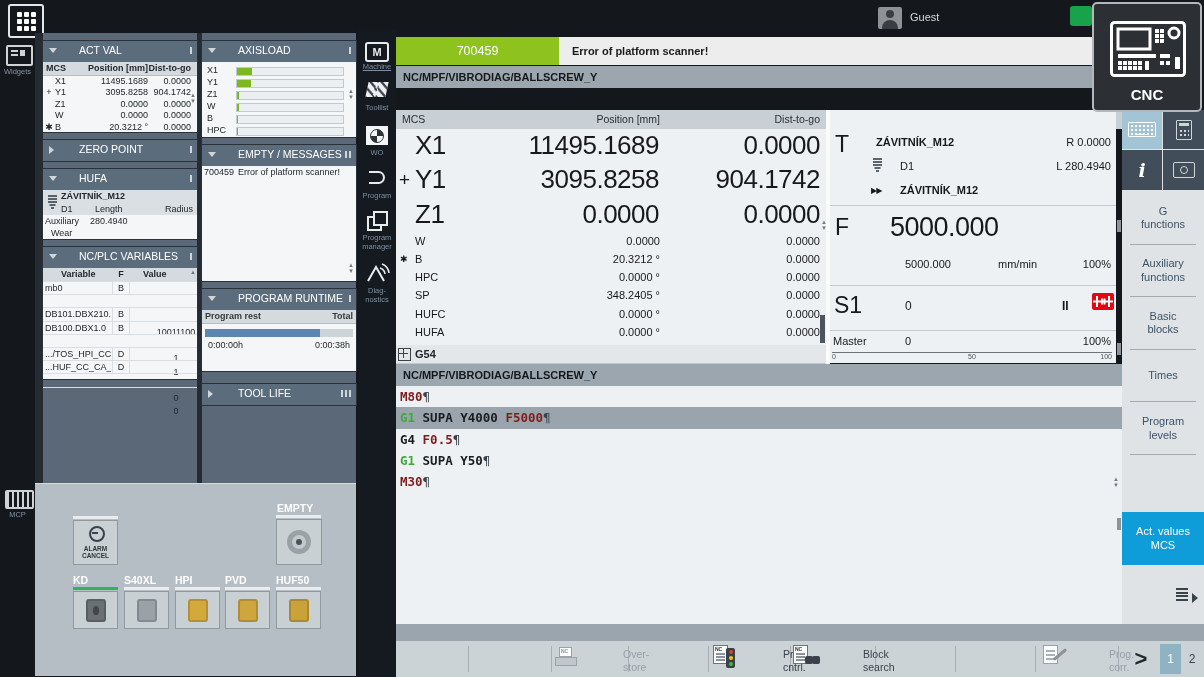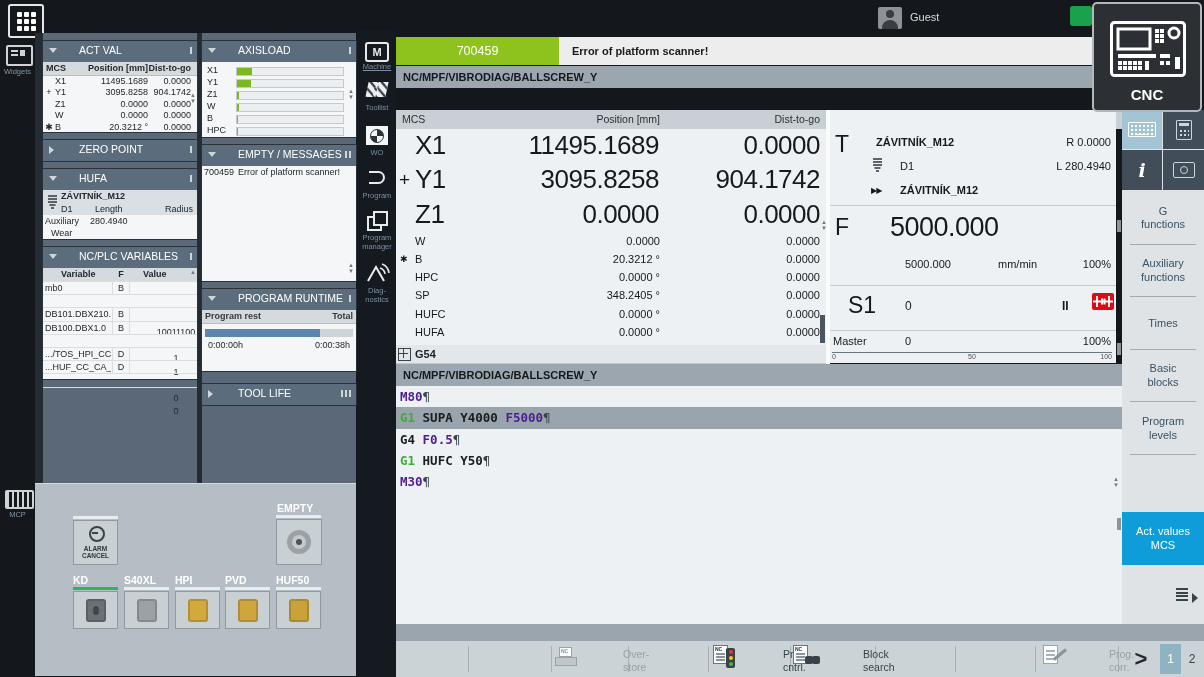--- a/index.html
+++ b/index.html
@@ -109,21 +109,21 @@
   
   #tfs{left:830px;top:110px;width:286px;height:253px;background:#eef1f3;color:#16191c;}
   .tfs-sec{position:absolute;left:0;width:100%;border-bottom:1px solid #c3cad0;box-sizing:border-box;}
   .big-letter{position:absolute;font-size:23px;color:#17191c;}
   #spindle-ic{position:absolute;left:262px;top:7px;width:22px;height:17px;background:#e30613;border-radius:2px;}
 
   
   #editor{left:396px;top:386px;width:726px;height:239px;background:#eef1f3;}
   .eline{height:21.3px;line-height:21.3px;font-family:"DejaVu Sans Mono",monospace;font-size:12.5px;font-weight:bold;padding-left:4px;}
   .eline.hl{background:#9aa4ac;}
-  .tk-blue{color:#4c1d95;} .tk-green{color:#3faa3c;} .tk-plain{color:#1a1d20;} .tk-mark{color:#39424a;font-weight:normal;}
+  .tk-blue{color:#7f1d1d;} .tk-green{color:#3faa3c;} .tk-plain{color:#1a1d20;} .tk-mark{color:#39424a;font-weight:normal;}
 
   
   #rside{left:1122px;top:110px;width:82px;height:514px;background:#dfe3e6;}
   .rcell{position:absolute;background:#414e59;display:flex;align-items:center;justify-content:center;}
   .rsk{position:relative;height:52.6px;display:flex;align-items:center;justify-content:center;text-align:center;
        color:#3b5266;font-size:11px;line-height:1.25;}
   .rsk .sep{position:absolute;bottom:0;left:8px;right:8px;height:1px;background:#a2abb1;}
   #actvals{left:1122px;top:512px;width:82px;height:53px;background:#0e9dd9;color:#fff;font-size:11px;line-height:1.25;
            display:flex;align-items:center;justify-content:center;text-align:center;}
   #rmenu-ic{left:1176px;top:588px;width:22px;height:20px;}
@@ -582,21 +582,21 @@
       <span style="position:absolute;left:70px;top:55px;font-size:11px;font-weight:bold;">ZÁVITNÍK_M12</span>
     </div>
     <div class="tfs-sec" style="top:96px;height:80px;">
       <span class="big-letter" style="left:5px;top:8px;">F</span>
       <span style="position:absolute;left:60px;top:6px;font-size:27px;letter-spacing:-0.5px;">5000.000</span>
       <span style="position:absolute;left:75px;top:52px;font-size:11px;">5000.000</span>
       <span style="position:absolute;left:168px;top:52px;font-size:11px;">mm/min</span>
       <span style="position:absolute;right:5px;top:52px;font-size:11px;">100%</span>
     </div>
     <div class="tfs-sec" style="top:176px;height:45px;">
-      <span class="big-letter" style="left:4px;top:6px;margin-left:14px;">S1</span>
+      <span class="big-letter" style="left:4px;top:6px;">S1</span>
       <span style="position:absolute;left:75px;top:13px;font-size:12px;">0</span>
       <span style="position:absolute;left:232px;top:13px;font-size:12px;font-weight:bold;">II</span>
       <div id="spindle-ic">
         <svg width="22" height="17">
             <g stroke="#fff" stroke-width="2">
               <line x1="5" y1="3" x2="5" y2="14"></line>
               <line x1="17" y1="3" x2="17" y2="14"></line>
               <line x1="1" y1="8.5" x2="21" y2="8.5"></line>
               <line x1="10" y1="5.5" x2="10" y2="11.5"></line>
               <line x1="12.5" y1="5.5" x2="12.5" y2="11.5"></line>
@@ -616,21 +616,21 @@
       <span style="position:absolute;right:0;">100</span>
     </div>
   </div>
 
   <div class="abs pathbar" style="left:396px;top:364px;width:726px;height:22px;">NC/MPF/VIBRODIAG/BALLSCREW_Y</div>
   <div class="abs" id="editor">
     <div id="editor-lines">
         <div class="eline"><span class="tk-blue">M80</span><span class="tk-mark">¶</span></div>
         <div class="eline hl"><span class="tk-green">G1</span><span class="tk-plain"> SUPA Y4000 </span><span class="tk-blue">F5000</span><span class="tk-mark">¶</span></div>
         <div class="eline"><span class="tk-plain">G4 </span><span class="tk-blue">F0.5</span><span class="tk-mark">¶</span></div>
-        <div class="eline"><span class="tk-green">G1</span><span class="tk-plain"> HUFC Y50</span><span class="tk-mark">¶</span></div>
+        <div class="eline"><span class="tk-green">G1</span><span class="tk-plain"> SUPA Y50</span><span class="tk-mark">¶</span></div>
         <div class="eline"><span class="tk-blue">M30</span><span class="tk-mark">¶</span></div>
       </div>
     <div class="scr" style="left:716px;top:90px;">▲<br>▼</div>
   </div>
 
   <div class="abs" style="left:1117px;top:220px;width:4px;height:12px;background:#8a949b;"></div>
   <div class="abs" style="left:1117px;top:343px;width:4px;height:12px;background:#8a949b;"></div>
   <div class="abs" style="left:1117px;top:518px;width:4px;height:12px;background:#8a949b;"></div>
 
   <div class="abs" id="rside"></div>
@@ -658,26 +658,26 @@
         <span class="pre">G
 functions</span>
         <div class="sep"></div>
       </div>
       <div class="rsk">
         <span class="pre">Auxiliary
 functions</span>
         <div class="sep"></div>
       </div>
       <div class="rsk">
-        <span class="pre">Times</span>
-        <div class="sep"></div>
-      </div>
-      <div class="rsk">
         <span class="pre">Basic
 blocks</span>
+        <div class="sep"></div>
+      </div>
+      <div class="rsk">
+        <span class="pre">Times</span>
         <div class="sep"></div>
       </div>
       <div class="rsk">
         <span class="pre">Program
 levels</span>
         <div class="sep"></div>
       </div>
     </div>
   <div class="abs" id="actvals">
       <span class="pre">Act. values

